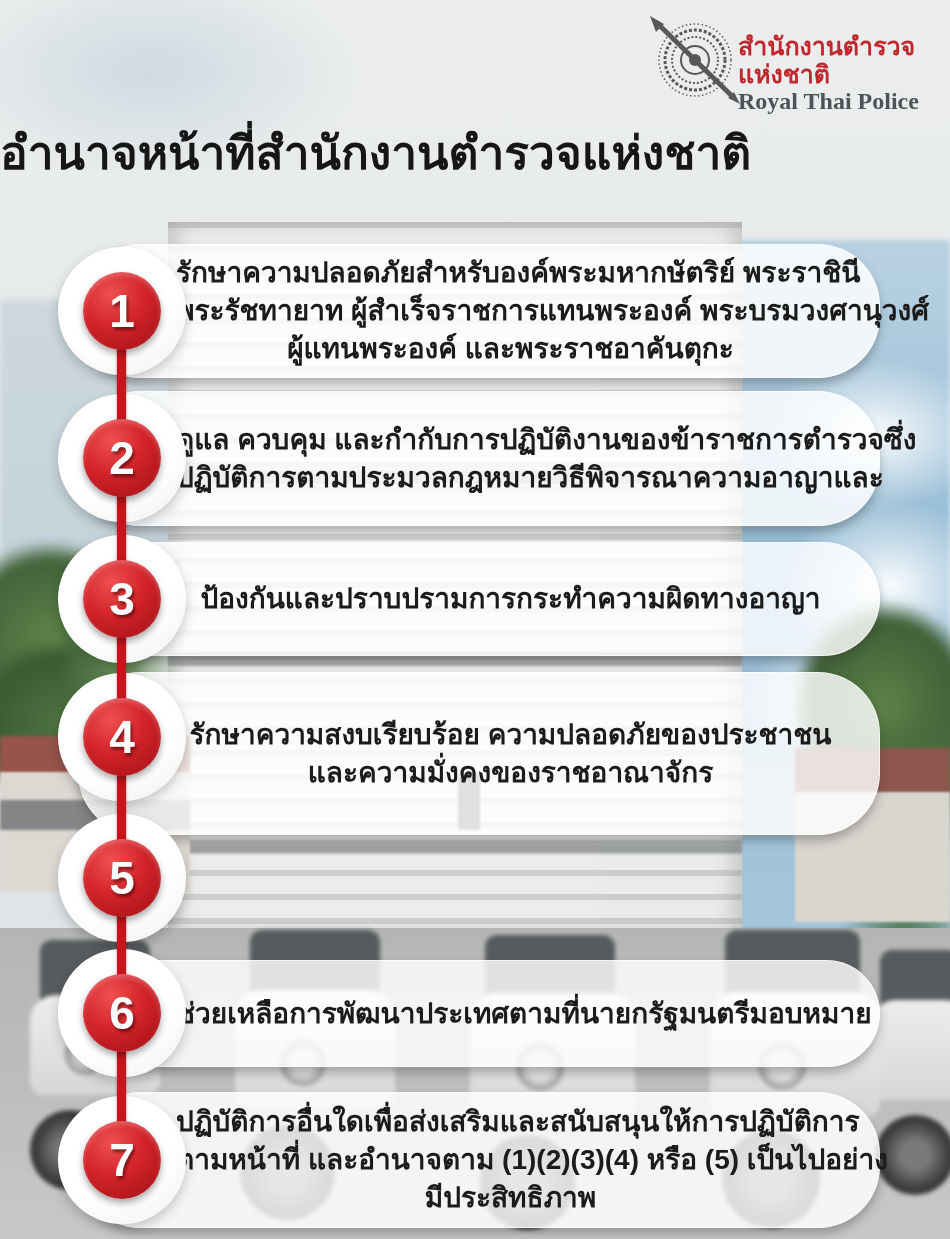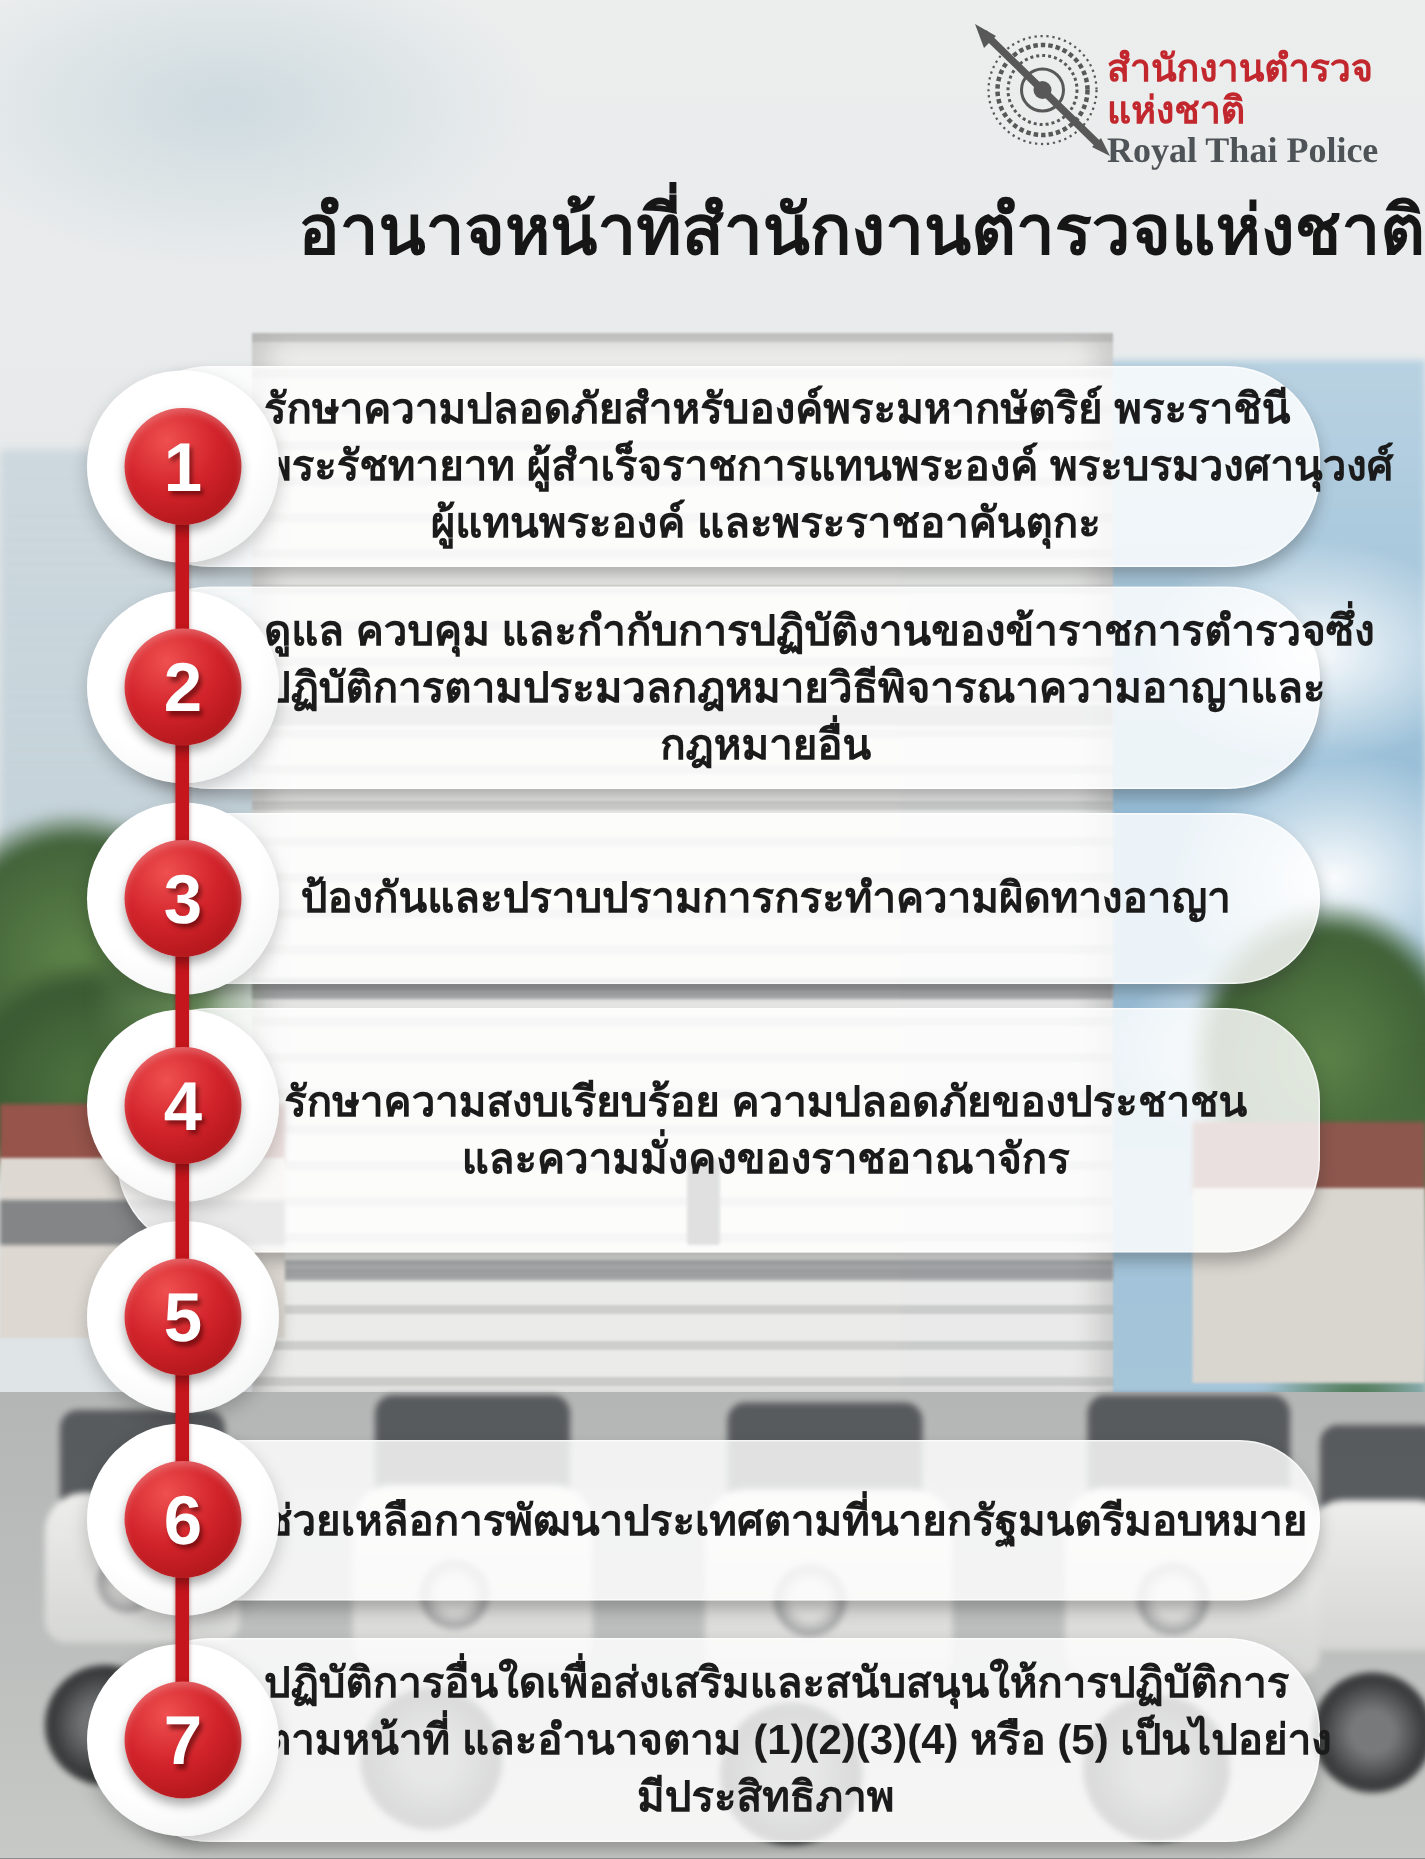--- a/index.html
+++ b/index.html
@@ -1,19 +1,19 @@
 <!DOCTYPE html>
 <html><head>
 <meta charset="utf-8">
 <style>
   html,body{margin:0;padding:0;background:#222;}
   .canvas{
     position:relative;width:950px;height:1239px;overflow:hidden;
     font-family:"Liberation Sans","DejaVu Sans",sans-serif;
-    background:#e5e5e5;
+    background:#fca5a5;
   }
   
   .bg{position:absolute;inset:0;z-index:0;}
   .bg *{position:absolute;}
   .sky{inset:0;background:linear-gradient(180deg,#eceeee 0%,#e6e9ea 30%,#e0e5e7 55%,#dde2e4 100%);}
   .cloud-smudge{left:-60px;top:-40px;width:420px;height:220px;border-radius:50%;
     background:radial-gradient(closest-side,rgba(199,214,220,.8),rgba(199,214,220,0));}
   .sky-blue{left:600px;top:240px;width:350px;height:720px;
     background:linear-gradient(180deg,#b9d2e2 0%,#94bcd6 45%,#a7c6da 100%);
     filter:blur(2px);}
@@ -50,21 +50,21 @@
   .fairing{position:absolute;background:linear-gradient(180deg,#f4f4f2,#d9dad8);border-radius:26px 26px 14px 14px;}
   .shield{position:absolute;background:#3c4043;border-radius:12px 12px 4px 4px;opacity:.85;}
   .wheel{position:absolute;background:radial-gradient(circle,#707274 25%,#2d2f30 60%);border-radius:50%;}
   .lamp{position:absolute;background:radial-gradient(circle,#e8e8e6 35%,#55585a);border-radius:50%;}
   
   .logo{position:absolute;left:640px;top:6px;width:305px;height:104px;z-index:6;}
   .emblem{position:absolute;left:4px;top:8px;width:102px;height:94px;}
   .logo-text{position:absolute;left:98px;top:26px;width:210px;}
   .org-th{font-size:25px;font-weight:bold;color:#c1272d;line-height:28px;}
   .org-en{font-size:24px;font-weight:bold;color:#4e5357;line-height:27px;font-family:Liberation Serif, serif;}
-  .title{position:absolute;left:0;top:116px;width:950px;text-align:right;z-index:6;
+  .title{position:absolute;left:0;top:116px;width:950px;text-align:left;z-index:6;
     font-size:46px;font-weight:800;color:#161616;letter-spacing:0;}
   .subtitle{position:absolute;left:0;top:180px;width:950px;text-align:center;z-index:6;
     font-size:30px;font-weight:500;color:#4b4b4b;}
   
   .tl-line{position:absolute;left:117px;top:311px;width:9px;height:849px;background:#c4161c;z-index:4;
     box-shadow:0 0 3px rgba(120,10,10,.5);}
   .halo{position:absolute;width:128px;height:128px;border-radius:50%;z-index:3;
     background:radial-gradient(circle at 40% 32%,#ffffff 55%,#eceded 100%);
     box-shadow:0 5px 12px rgba(0,0,0,.2);}
   .badge{position:absolute;width:78px;height:78px;border-radius:50%;z-index:5;
@@ -173,21 +173,20 @@
     <div class="line">ผู้แทนพระองค์ และพระราชอาคันตุกะ</div>
   </div>
   <div class="halo" style="left:58px;top:247px;"></div>
   <div class="badge" style="left:83px;top:272px;">
     <span>1</span>
   </div>
 
   <div class="box" style="top:391px;height:135px;">
     <div class="line">ดูแล ควบคุม และกำกับการปฏิบัติงานของข้าราชการตำรวจซึ่ง</div>
     <div class="line">ปฏิบัติการตามประมวลกฎหมายวิธีพิจารณาความอาญาและ</div>
-    <div class="line">กฎหมายอื่น</div>
   </div>
   <div class="halo" style="left:58px;top:394px;"></div>
   <div class="badge" style="left:83px;top:419px;">
     <span>2</span>
   </div>
 
   <div class="box" style="top:542px;height:114px;">
     <div class="line">ป้องกันและปราบปรามการกระทำความผิดทางอาญา</div>
   </div>
   <div class="halo" style="left:58px;top:535px;"></div>

